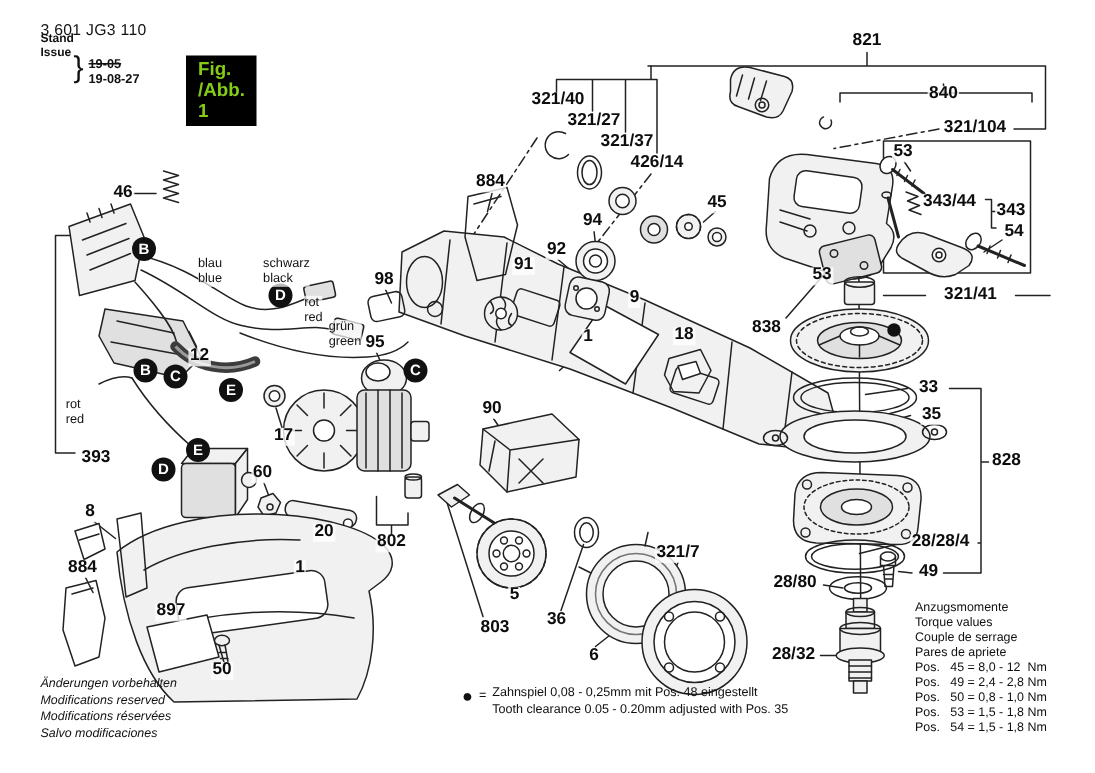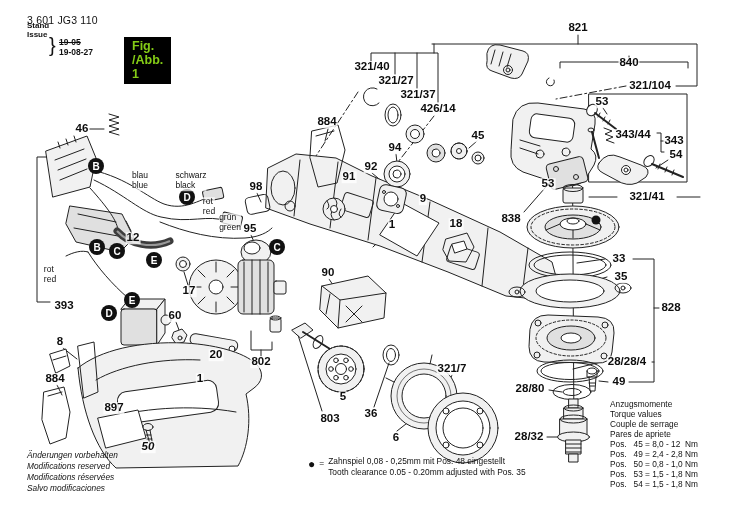--- a/index.html
+++ b/index.html
@@ -340,21 +340,21 @@
       <div class="plabel" style="left: 371px; top: 414px;">36</div>
       <div class="plabel" style="left: 396px; top: 438px;">6</div>
       <div class="plabel" style="left: 452px; top: 369px;">321/7</div>
       <div class="plabel" style="left: 189px; top: 291px;">17</div>
       <div class="plabel" style="left: 175px; top: 316px;">60</div>
       <div class="plabel" style="left: 216px; top: 355px;">20</div>
       <div class="plabel" style="left: 64px; top: 306px;">393</div>
       <div class="plabel" style="left: 60px; top: 342px;">8</div>
       <div class="plabel" style="left: 55px; top: 379px;">884</div>
       <div class="plabel" style="left: 114px; top: 408px;">897</div>
-      <div class="plabel" style="left: 148px; top: 447px; font-style: italic;">50</div>
+      <div class="plabel" style="left: 148px; top: 447px;">50</div>
       <div class="plabel" style="left: 200px; top: 379px;">1</div>
       <div class="plabel" style="left: 133px; top: 238px;">12</div>
       <div class="callout" style="left: 96px; top: 166px;">B</div>
       <div class="callout" style="left: 187px; top: 197px;">D</div>
       <div class="callout" style="left: 97px; top: 247px;">B</div>
       <div class="callout" style="left: 117px; top: 251px;">C</div>
       <div class="callout" style="left: 154px; top: 260px;">E</div>
       <div class="callout" style="left: 132px; top: 300px;">E</div>
       <div class="callout" style="left: 109px; top: 313px;">D</div>
       <div class="callout" style="left: 277px; top: 247px;">C</div>

